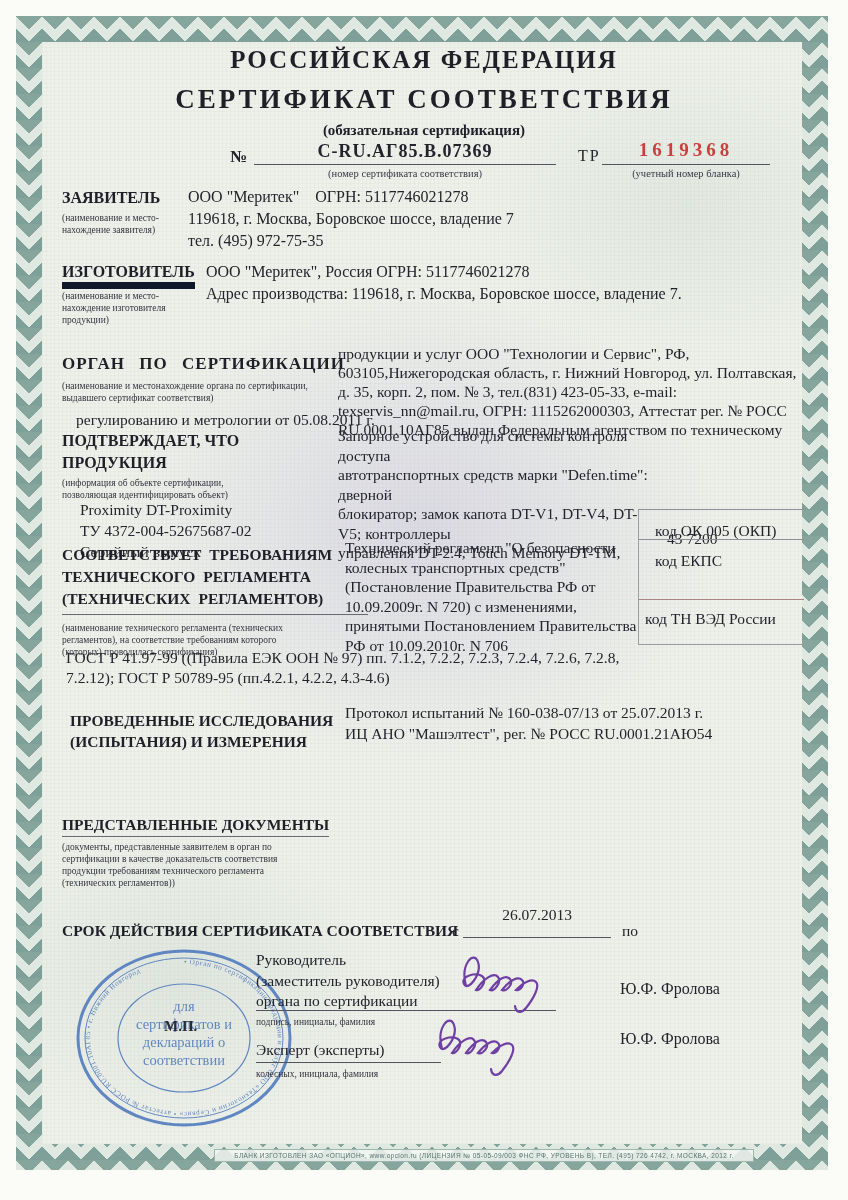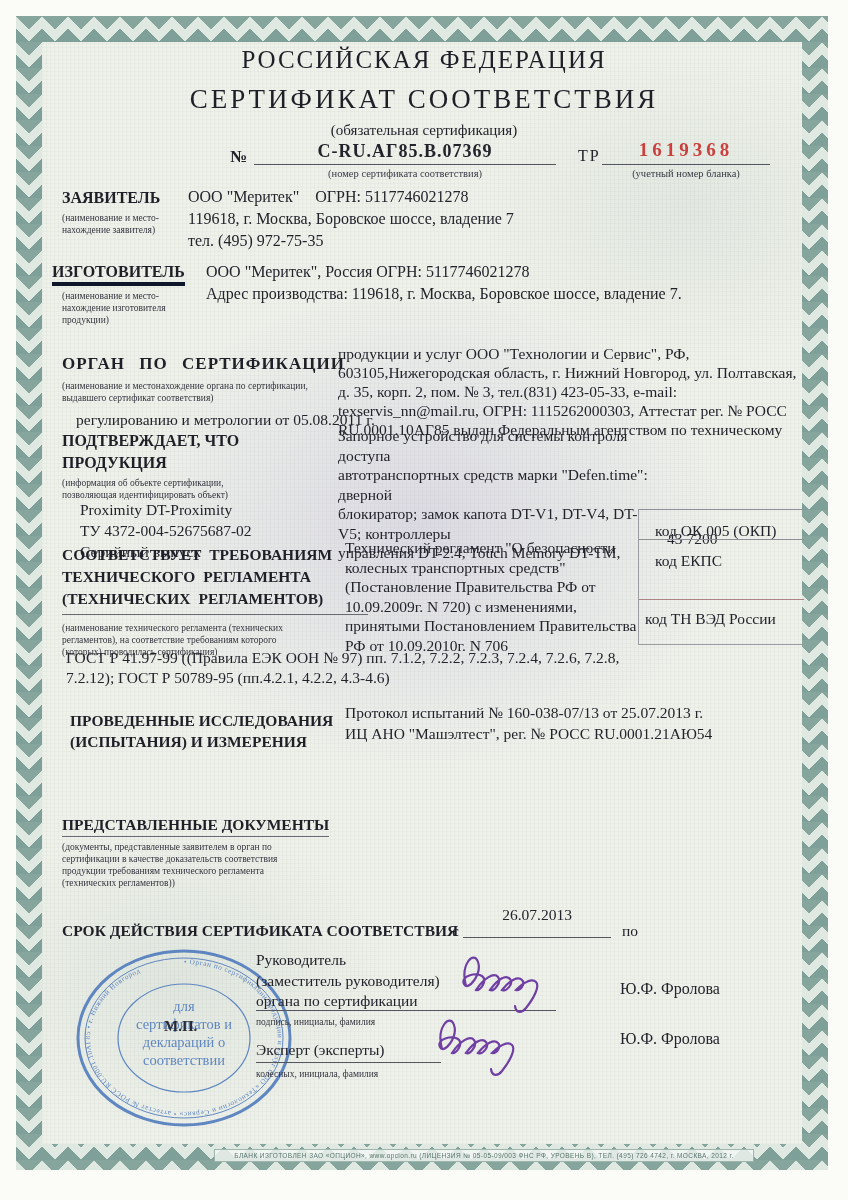--- a/index.html
+++ b/index.html
@@ -24,21 +24,21 @@
     background-image:
       radial-gradient(ellipse 430px 340px at 50% 44%, rgba(183,174,212,0.35), rgba(183,174,212,0) 70%),
       radial-gradient(ellipse 300px 220px at 18% 85%, rgba(160,180,170,0.18), rgba(160,180,170,0) 70%),
       radial-gradient(ellipse 300px 220px at 85% 15%, rgba(160,180,170,0.15), rgba(160,180,170,0) 70%),
       repeating-linear-gradient(0deg, rgba(130,150,140,0.06) 0 1px, transparent 1px 4px),
       repeating-linear-gradient(90deg, rgba(130,150,140,0.06) 0 1px, transparent 1px 4px);
   }
 
   .abs { position:absolute; }
   .c { color:#23232c; }
-  .head-big { font-weight:normal; color:#1f1f28; text-align:center; width:100%; }
+  .head-big { font-weight:bold; color:#1f1f28; text-align:center; width:100%; }
   .caption { font-size:10.5px; color:#3a3a46; text-align:center; }
   .sublabel { font-size:9.5px; line-height:12px; color:#35353f; white-space:pre-line; }
   .seclabel { font-weight:bold; font-size:15.5px; color:#1f1f28; }
   .bodytext { font-size:15.5px; line-height:20px; color:#23232c; white-space:pre-line; }
   .uline { border-bottom:1px solid #55555f; }
   .codebox { border-top:1px solid #8e8e96; border-left:1px solid #9b9ba3; }
   .red { color:#c9403c; }
 
   svg text { font-family:"Liberation Serif","DejaVu Serif",serif; }
 </style>
@@ -65,21 +65,21 @@
   </div>
   <div class="abs caption" style="left:602px; top:168px; width:168px;">(учетный номер бланка)</div>
 
   <div class="abs seclabel" style="left:62px; top:189px; font-size:16px;">ЗАЯВИТЕЛЬ</div>
   <div class="abs sublabel" style="left:62px; top:212px;">(наименование и место-
 нахождение  заявителя)</div>
   <div class="abs bodytext" style="left:188px; top:186px; width:560px; line-height:22px; font-size:16px;">ООО "Меритек" ОГРН: 5117746021278
 119618, г. Москва, Боровское шоссе, владение 7
 тел. (495) 972-75-35</div>
 
-  <div class="abs seclabel" style="left:52px; top:263px; font-size:16px; border-bottom:4px solid #0f172a; padding-bottom:1px;text-align:center;">ИЗГОТОВИТЕЛЬ</div>
+  <div class="abs seclabel" style="left:62px; top:263px; font-size:16px; border-bottom:7px solid #0f172a; padding-bottom:1px;text-align:center;">ИЗГОТОВИТЕЛЬ</div>
   <div class="abs sublabel" style="left:62px; top:290px;">(наименование  и  место-
 нахождение изготовителя
 продукции)</div>
   <div class="abs bodytext" style="left:206px; top:261px; width:590px; line-height:22px; font-size:16px;">ООО "Меритек", Россия ОГРН: 5117746021278
 Адрес производства: 119618, г. Москва, Боровское шоссе, владение 7.</div>
 
   <div class="abs seclabel" style="left:62px; top:354px; font-size:17px; word-spacing:9px; letter-spacing:1px;">ОРГАН ПО СЕРТИФИКАЦИИ</div>
   <div class="abs sublabel" style="left:62px; top:380px; width:275px;">(наименование и местонахождение органа по сертификации,
 выдавшего сертификат соответствия)</div>
   <div class="abs" style="left:338px; top:344px; width:464px; font-size:15.5px; line-height:19px; color:#23232c;">продукции и услуг ООО "Технологии и Сервис", РФ, 603105,Нижегородская область, г. Нижний Новгород, ул. Полтавская, д. 35, корп. 2, пом. № 3, тел.(831) 423-05-33, e-mail: texservis_nn@mail.ru, ОГРН: 1115262000303, Аттестат рег. № РОСС RU.0001.10АГ85 выдан Федеральным агентством по техническому</div>

